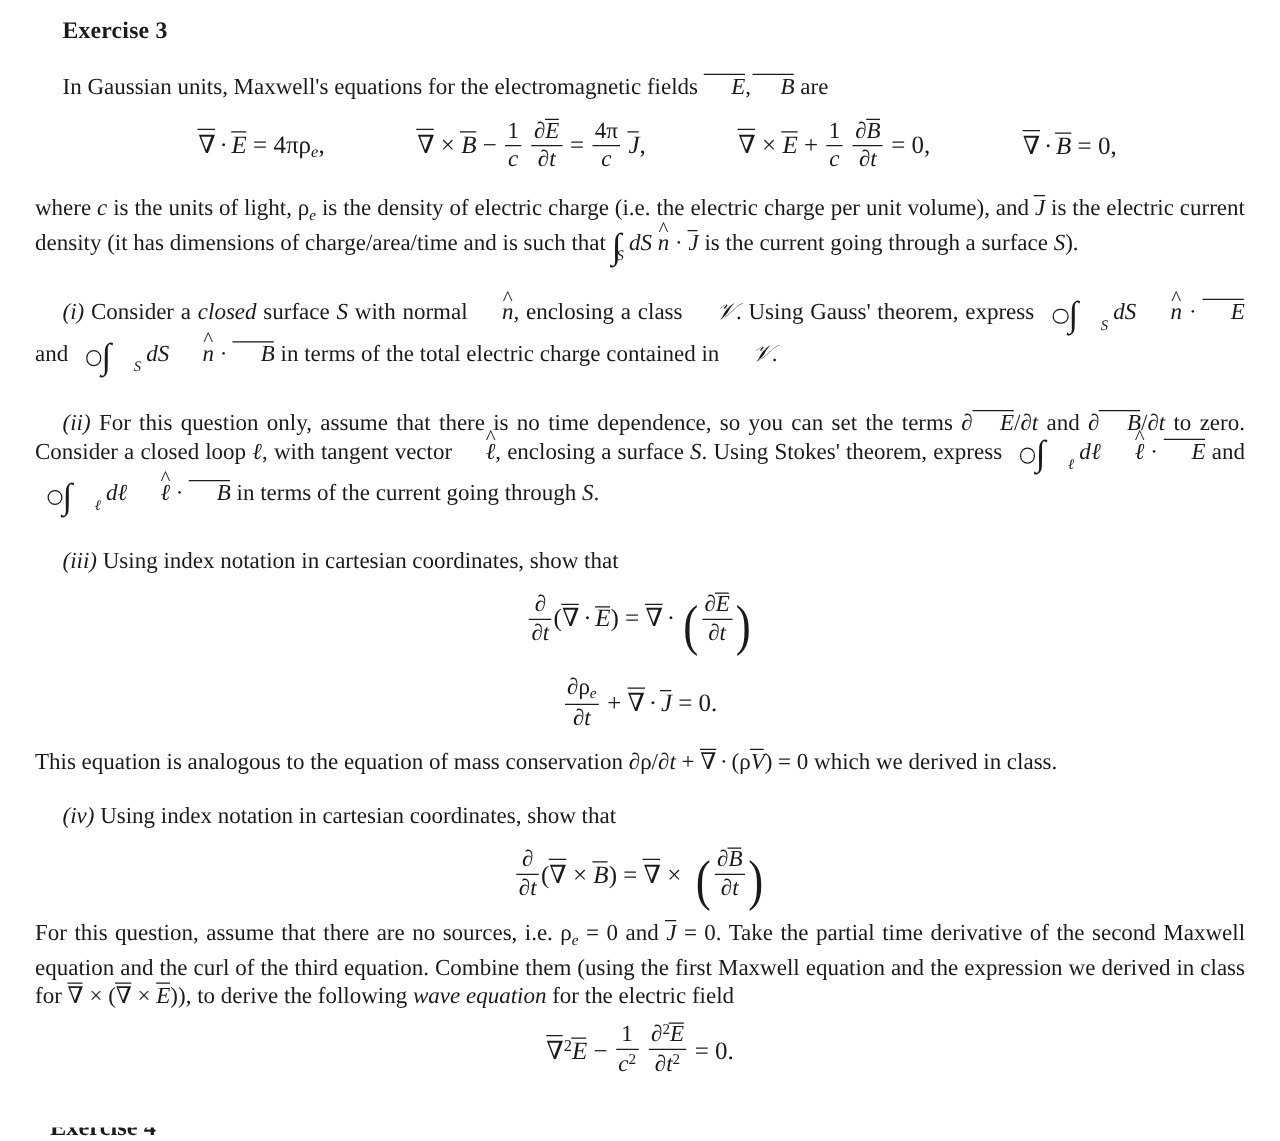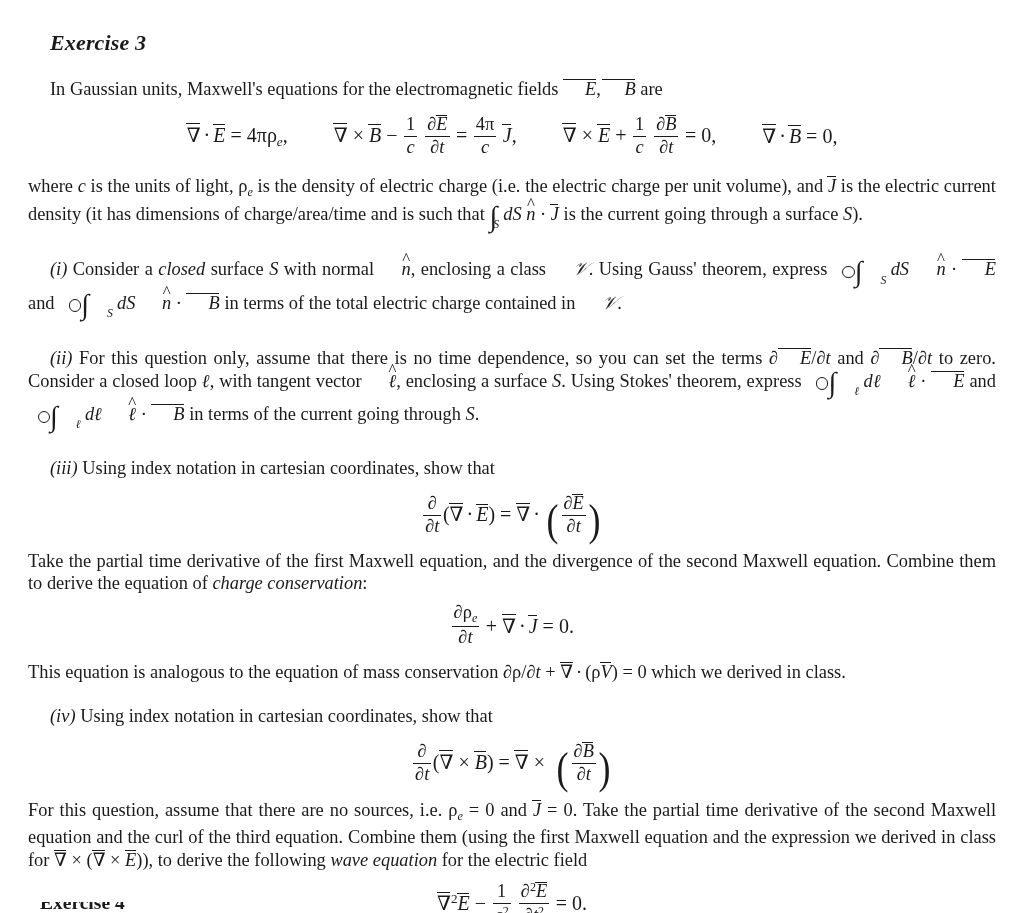--- a/index.html
+++ b/index.html
@@ -23,26 +23,25 @@
   }
   .body-col {
     position: absolute;
     left: 28px;
     top: 0;
     width: 968px;
   }
 
   
   h1.ex-title {
-    font-size: 22px;
+    font-size: 19px;
     font-weight: bold;
     margin: 0;
-    padding: 30px 0 0 22px;
+    padding: 14px 0 0 22px;
     letter-spacing: 0.15px;
-    font-style: italic;
   }
 
   
   p.para {
     font-size: 18.4px;
     line-height: 21.8px;
     margin: 0;
     text-align: justify;
     text-justify: inter-word;
     -webkit-hyphens: none;
@@ -66,20 +65,21 @@
 
   .display {
     text-align: center;
     white-space: nowrap;
   }
   .display .math { font-size: 20px; }
 
   .eqrow {
     display: inline-block;
     vertical-align: middle;
+    margin-left: 28px;
   }
   .gap-lg { display: inline-block; width: 46px; }
 
   
   .vec {
     position: relative;
     display: inline-block;
     padding-top: 1px;
   }
   .vec::before {
@@ -310,24 +310,20 @@
 
   <div class="display">
     <span class="math">
       <span class="frac"><span class="n"><span class="up">∂</span></span><span class="d"><span class="up">∂</span>t</span></span><span class="up">(</span><span class="vec nabla">∇</span><span class="thin"></span><span class="op">·</span><span class="thin"></span><span class="vec">E</span><span class="up">)</span>
       <span class="op">=</span> <span class="vec nabla">∇</span><span class="thin"></span><span class="op">·</span><span class="med"></span><span class="bigparen">(</span><span class="frac"><span class="n"><span class="up">∂</span><span class="vec">E</span></span><span class="d"><span class="up">∂</span>t</span></span><span class="bigparen">)</span>
     </span>
   </div>
 
   <div class="sp-3"></div>
 
-  <p class="para">
-    <span>Take the partial time derivative of the first Maxwell equation, and the divergence of the second Maxwell equation. Combine them to derive the equation of</span>
-    <i>charge conservation</i><span>:</span>
-  </p>
 
   <div class="sp-4"></div>
 
   <div class="display">
     <span class="math">
       <span class="frac"><span class="n"><span class="up">∂</span><span class="up">ρ</span><sub class="s">e</sub></span><span class="d"><span class="up">∂</span>t</span></span>
       <span class="op">+</span> <span class="vec nabla">∇</span><span class="thin"></span><span class="op">·</span><span class="thin"></span><span class="vec">J</span>
       <span class="op">=</span> <span class="num">0.</span>
     </span>
   </div>

